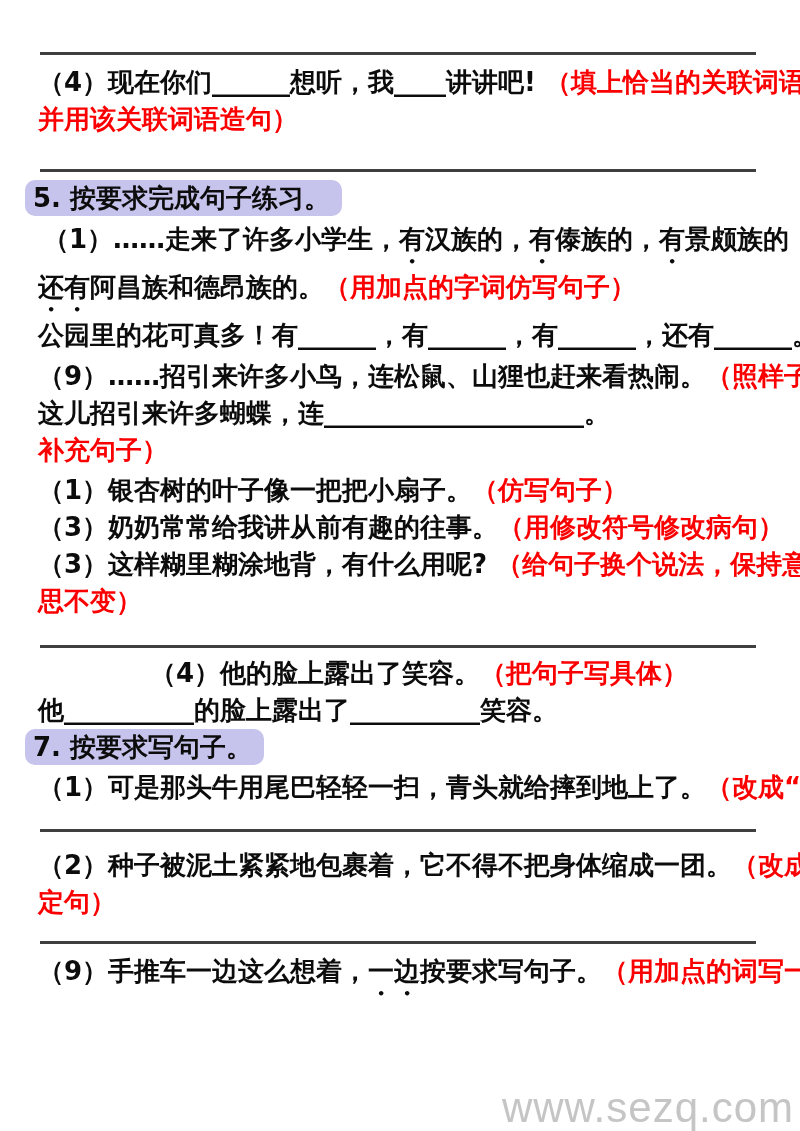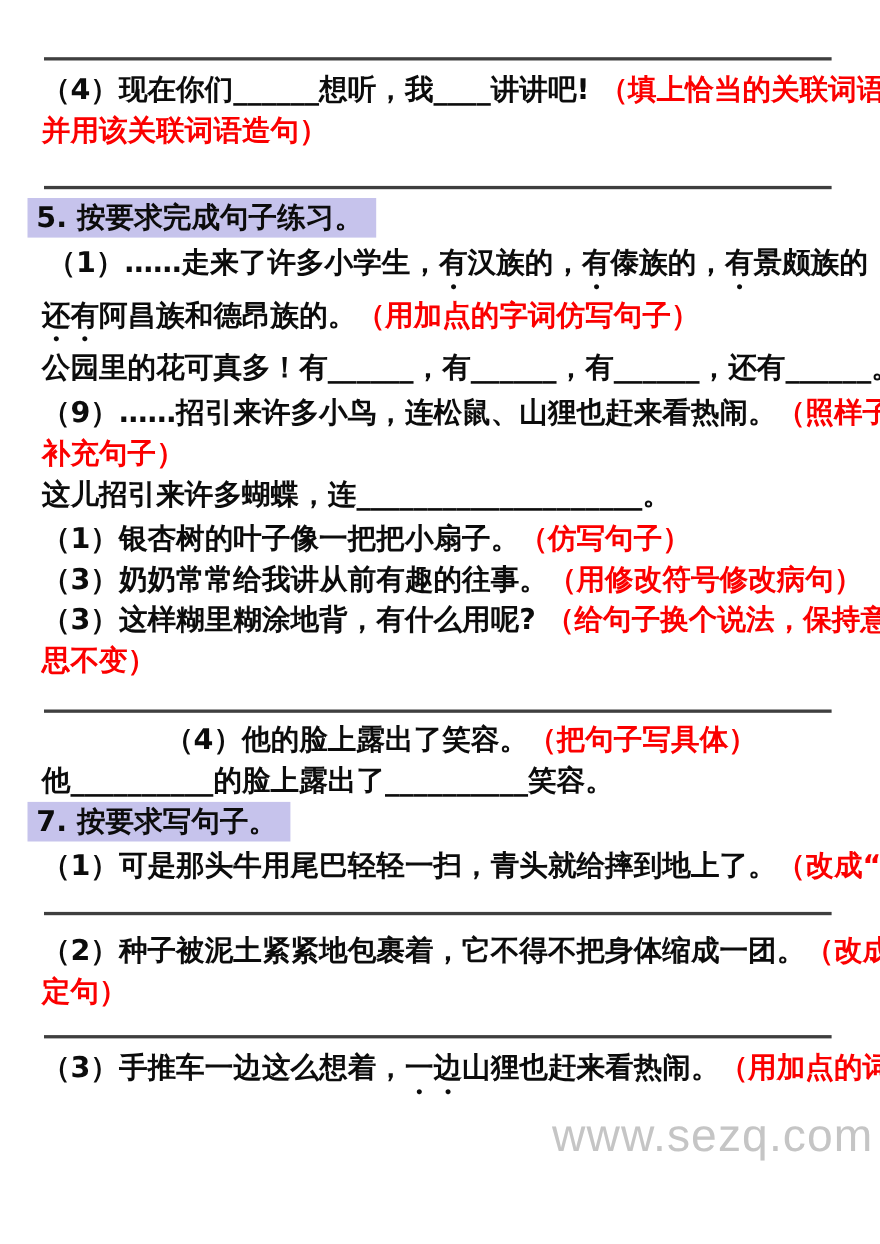--- a/index.html
+++ b/index.html
@@ -21,32 +21,32 @@
   .mt7{margin-top:7px;text-align:center;}
   .mt5{margin-top:5px;margin-left:43px;}
   .mt4{margin-top:4px;}
   .mt3{margin-top:3px;}
   .mt15{margin-top:15px;}
   .red{color:#fb0000;}
   .sec-row{margin:0 0 0 25px;}
   .sec-row.mt8{margin-top:8px;}
   .sec{
     display:inline-block;background:#c6c3ec;font-size:26px;line-height:30px;
-    padding:3px 12px 3px 8px;font-weight:600;color:#0c0c0c;
+    padding:3px 12px 3px 8px;font-weight:600;color:#0c0c0c;border-radius:10px;
   }
   .dot{
     -webkit-text-emphasis-style:dot;
     -webkit-text-emphasis-position:under right;
     -webkit-text-emphasis-color:#0c0c0c;
     text-emphasis-style:dot;
     text-emphasis-position:under right;
     text-emphasis-color:#0c0c0c;
   }
   .wm{
-    position:absolute;right:6px;top:1008px;font-size:42px;color:#c5c5c5;
+    position:absolute;right:6px;top:1084px;font-size:42px;color:#c5c5c5;
     font-family:"Liberation Sans",sans-serif;font-weight:400;letter-spacing:1px;
     white-space:nowrap;
   }
 </style>
 </head>
 <body>
 
 <div class="page">
 
   <hr class="rule hr-1">
@@ -56,22 +56,22 @@
 
   <hr class="rule hr-2">
 
   <div class="sec-row mt8"><span class="sec">5. 按要求完成句子练习。</span></div>
 
   <div class="line mt5"><span>（1）……走来了许多小学生，</span><span class="dot">有</span><span>汉族的，</span><span class="dot">有</span><span>傣族的，</span><span class="dot">有</span><span>景颇族的，</span></div>
   <div class="line"><span class="dot">还有</span><span>阿昌族和德昂族的。</span><span class="red">（用加点的字词仿写句子）</span></div>
   <div class="line"><span>公园里的花可真多！有______，有______，有______，还有______。</span></div>
 
   <div class="line mt4"><span>（9）……招引来许多小鸟，连松鼠、山狸也赶来看热闹。</span><span class="red">（照样子，</span></div>
+  <div class="line"><span>这儿招引来许多蝴蝶，连____________________。</span></div>
   <div class="line red"><span>补充句子）</span></div>
-  <div class="line"><span>这儿招引来许多蝴蝶，连____________________。</span></div>
 
 
   <div class="line mt3"><span>（1）银杏树的叶子像一把把小扇子。</span><span class="red">（仿写句子）</span></div>
   <div class="line"><span>（3）奶奶常常给我讲从前有趣的往事。</span><span class="red">（用修改符号修改病句）</span></div>
   <div class="line"><span>（3）这样糊里糊涂地背，有什么用呢? </span><span class="red">（给句子换个说法，保持意</span></div>
   <div class="line red"><span>思不变）</span></div>
 
   <hr class="rule hr-3">
 
   <div class="line mt7"><span>（4）他的脸上露出了笑容。</span><span class="red">（把句子写具体）</span></div>
@@ -81,17 +81,17 @@
 
   <div class="line mt4"><span>（1）可是那头牛用尾巴轻轻一扫，青头就给摔到地上了。</span><span class="red">（改成“把”</span></div>
 
   <hr class="rule hr-4">
 
   <div class="line mt15"><span>（2）种子被泥土紧紧地包裹着，它不得不把身体缩成一团。</span><span class="red">（改成肯</span></div>
   <div class="line red"><span>定句）</span></div>
 
   <hr class="rule hr-5">
 
-  <div class="line mt9"><span>（3）手推车一边这么想着，</span><span class="dot">一边</span><span>山狸也赶来看热闹。</span><span class="red">（用加点的词写一</span></div>
+  <div class="line mt9"><span>（9）手推车一边这么想着，</span><span class="dot">一边</span><span>按要求写句子。</span><span class="red">（用加点的词写一</span></div>
 
   <div class="wm">www.sezq.com</div>
 
 </div>
 
 </body></html>

